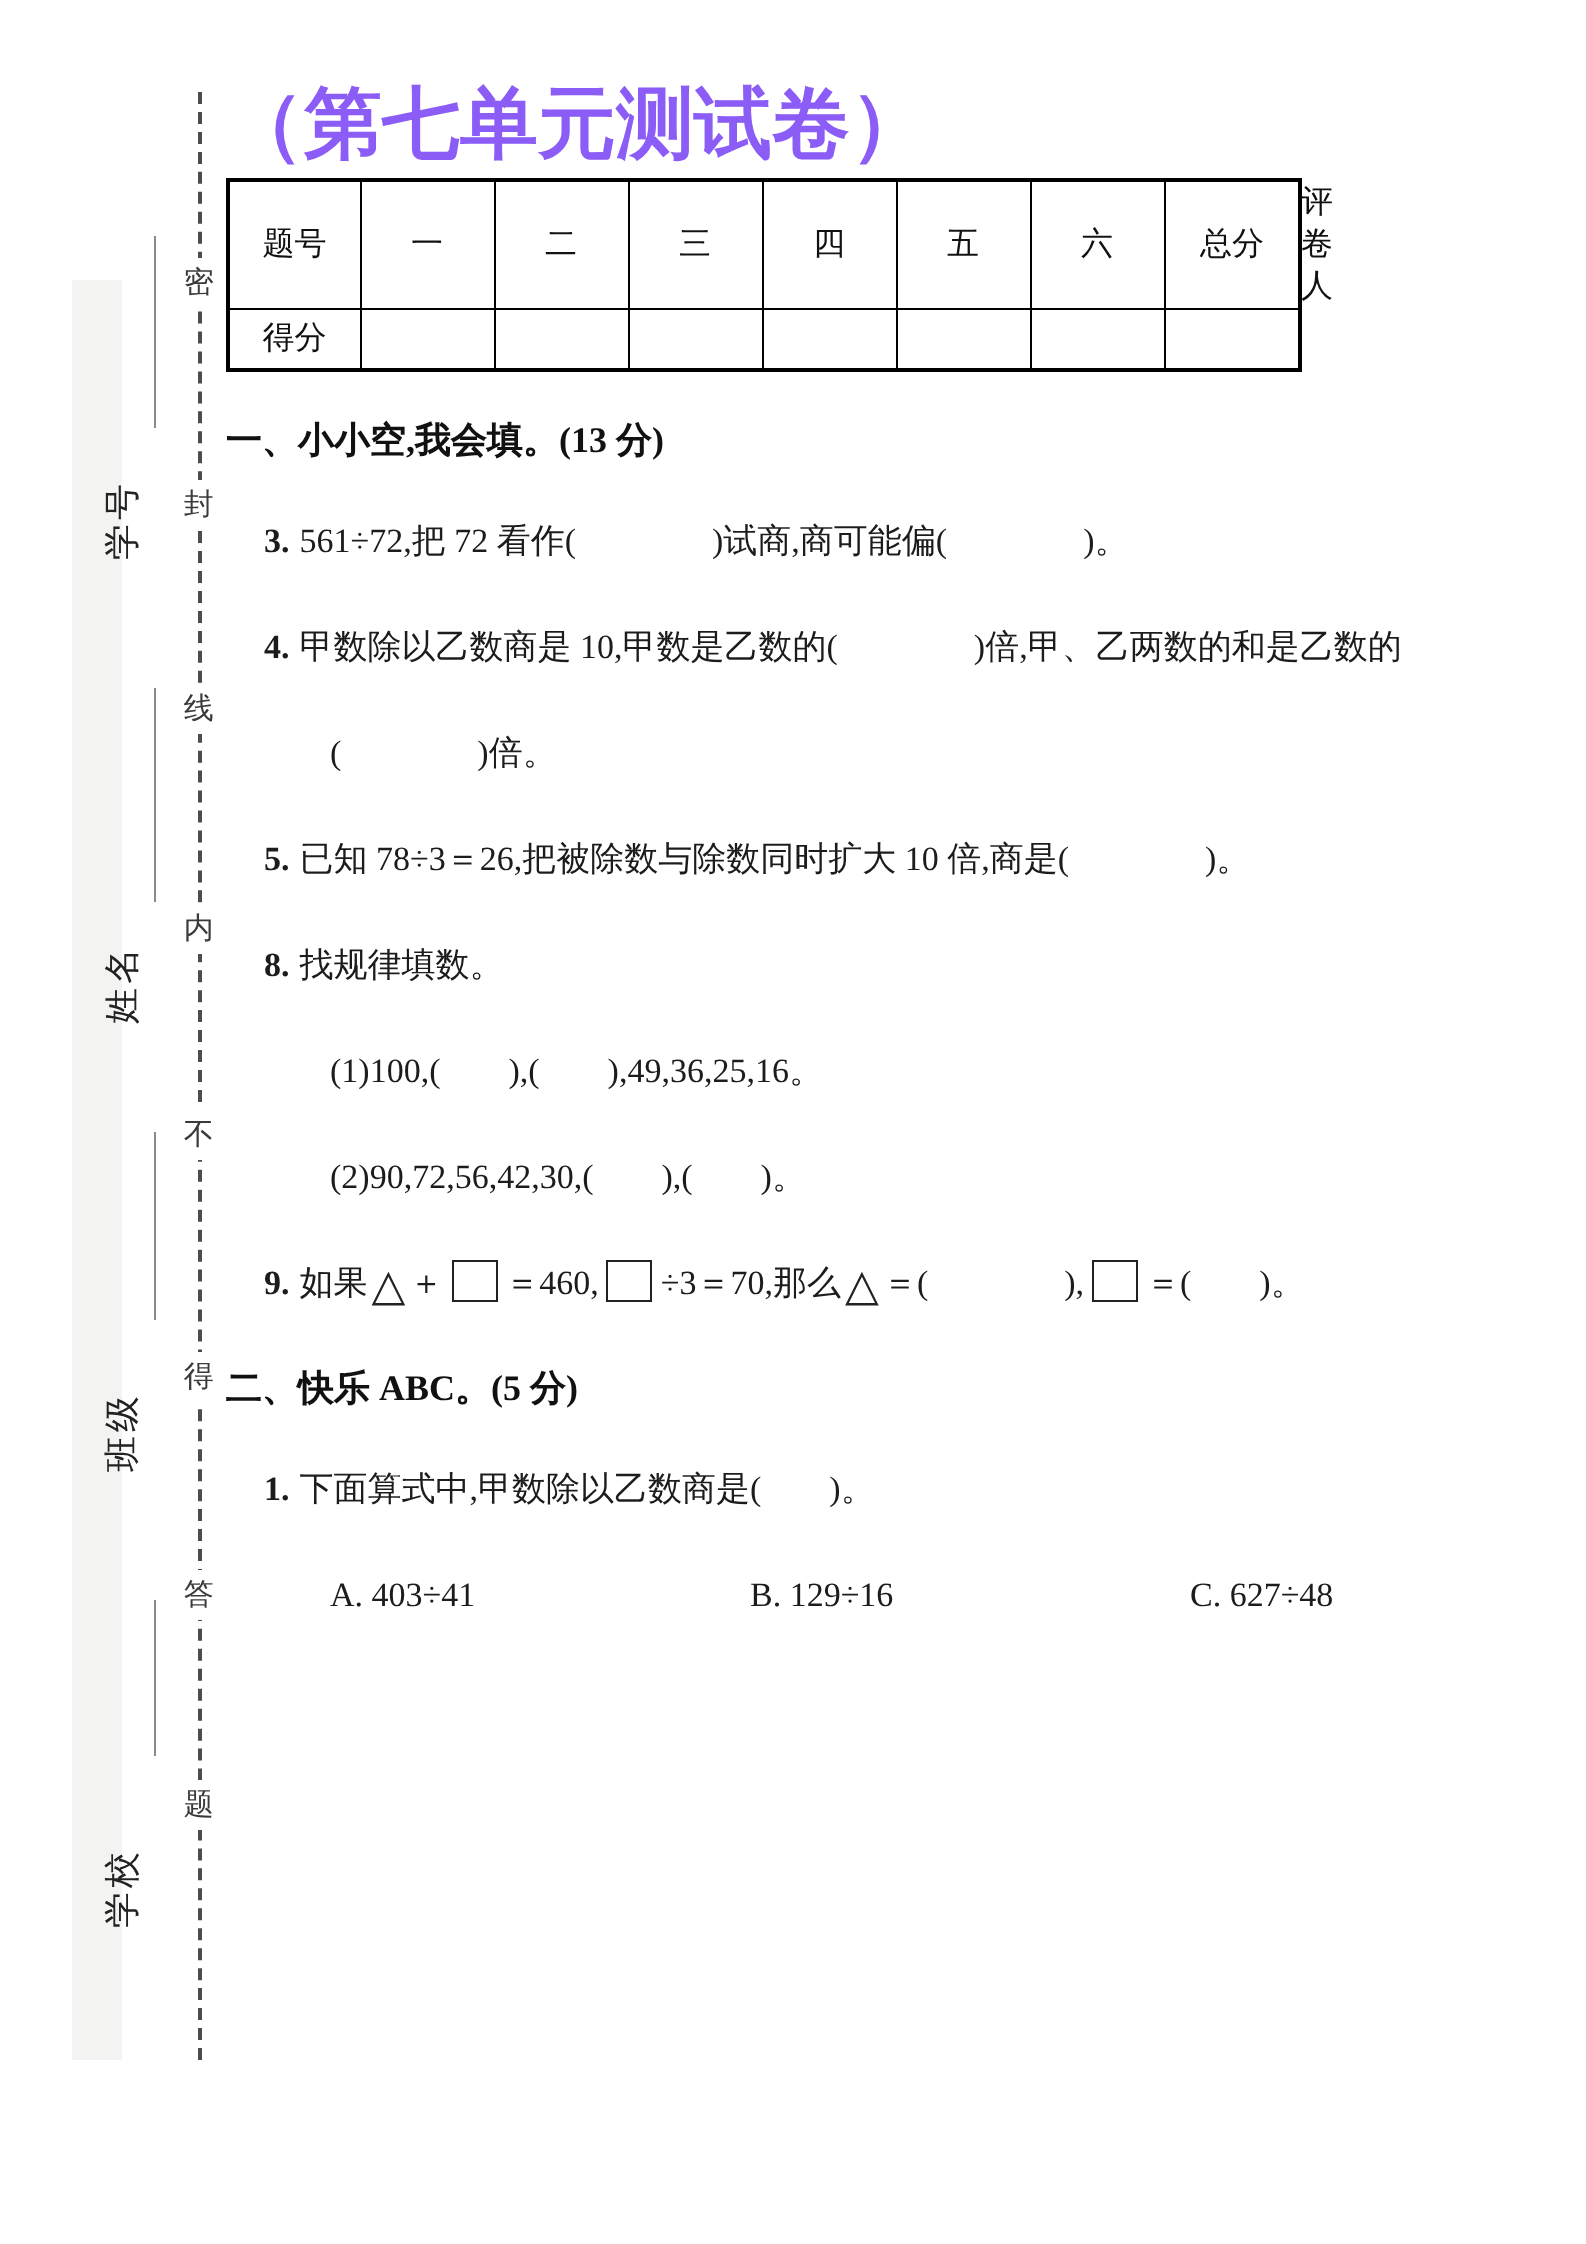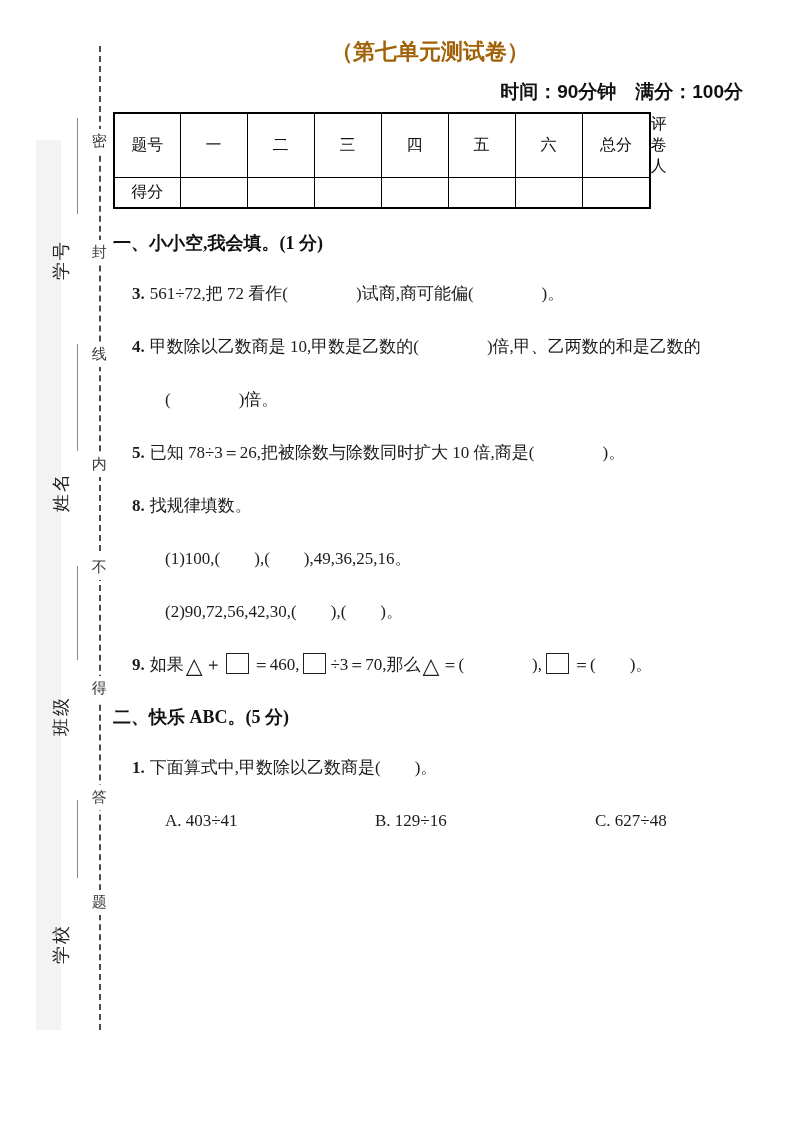--- a/index.html
+++ b/index.html
@@ -26,22 +26,22 @@
   .sb-0 { top:118px; height:96px; } .sb-1 { top:344px; height:107px; }
   .sb-2 { top:566px; height:94px; } .sb-3 { top:800px; height:78px; }
 
   
   .content { position:absolute; left:113px; top:34px; width:634px; }
   .title {
     text-align:center; font-family:"Liberation Sans","DejaVu Sans",sans-serif;
     font-weight:900; font-size:43px; line-height:1.32; letter-spacing:1px; color:#000;
   }
   .subtitle {
-    text-align:center; font-family:"Liberation Sans","DejaVu Sans",sans-serif;
-    font-weight:900; font-size:22px; line-height:1.3; margin-top:4px; color:#a16207;
+    font-family:"Liberation Sans","DejaVu Sans",sans-serif;
+    font-weight:900; font-size:39px; line-height:1.3; margin-top:4px; color:#8b5cf6;
   }
   .meta {
     text-align:right; font-family:"Liberation Sans","DejaVu Sans",sans-serif;
     font-weight:600; font-size:19px; color:#111; margin:12px 4px 7px 0;
   }
   table.score { border-collapse:collapse; width:504px; table-layout:fixed;
     border:2px solid #000; }
   table.score td { border:1.5px solid #000; height:29px; text-align:center;
     font-size:16px; padding:0; color:#111; }
 
@@ -80,21 +80,20 @@
 <div class="seal-label sl-3"><span>学校</span></div>
 
 <div class="seal-blank sb-0"></div>
 <div class="seal-blank sb-1"></div>
 <div class="seal-blank sb-2"></div>
 <div class="seal-blank sb-3"></div>
 
 <div class="content">
 
   <div class="subtitle">（第七单元测试卷）</div>
-  <div class="meta">时间：90分钟　满分：100分</div>
 
   <table class="score">
     <colgroup>
       <col style="width:66px">
         <col style="width:67px">
         <col style="width:67px">
       <col style="width:67px">
         <col style="width:67px">
         <col style="width:67px">
       <col style="width:67px">
@@ -120,21 +119,21 @@
       <td></td>
       <td></td>
       <td></td>
       <td></td>
       <td></td>
       <td></td>
     </tr>
   </tbody>
     </table>
 
-  <div class="sec-heading">一、小小空,我会填。(1 分)</div>
+  <div class="sec-heading">一、小小空,我会填。(13 分)</div>
 
   <p class="q-line"><span class="q-num">3.</span><span>561÷72,把 72 看作(　　　　)试商,商可能偏(　　　　)。</span></p>
   <p class="q-line"><span class="q-num">4.</span><span>甲数除以乙数商是 10,甲数是乙数的(　　　　)倍,甲、乙两数的和是乙数的</span></p>
   <p class="q-line q-cont"><span>(　　　　)倍。</span></p>
   <p class="q-line"><span class="q-num">5.</span><span>已知 78÷3＝26,把被除数与除数同时扩大 10 倍,商是(　　　　)。</span></p>
   <p class="q-line"><span class="q-num">8.</span><span>找规律填数。</span></p>
   <p class="q-line q-cont"><span>(1)100,(　　),(　　),49,36,25,16。</span></p>
   <p class="q-line q-cont"><span>(2)90,72,56,42,30,(　　),(　　)。</span></p>
 
   <p class="q-line"><span class="q-num">9.</span><span>如果</span><span class="tri">△</span><span>＋</span><span class="sq"></span><span>＝460,</span><span class="sq"></span><span>÷3＝70,那么</span><span class="tri">△</span><span>＝(　　　　),</span><span class="sq"></span><span>＝(　　)。</span></p>

